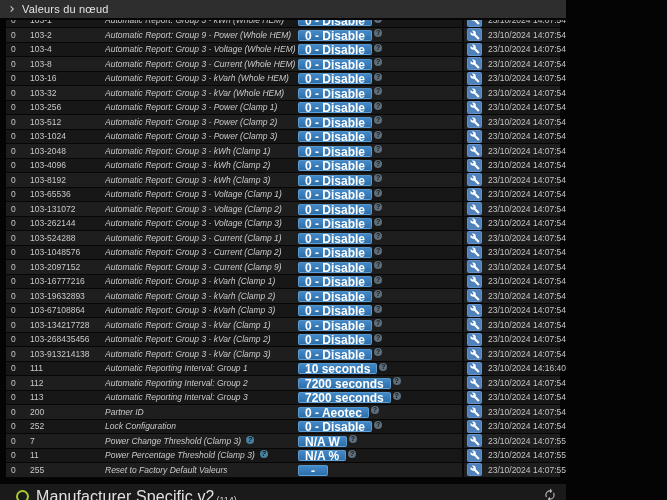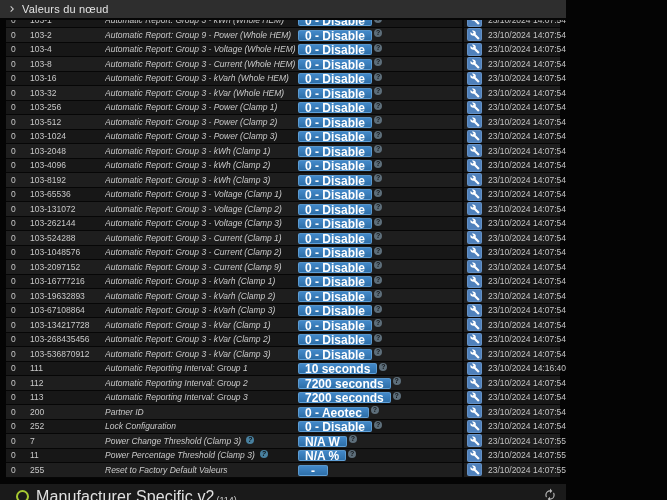--- a/index.html
+++ b/index.html
@@ -1171,21 +1171,21 @@
                 <path fill="#fff" d="M22.7,19L13.6,9.9C14.5,7.6 14,4.9 12.1,3C10.1,1 7.1,0.6 4.7,1.7L9,6L6,9L1.6,4.7C0.4,7.1 0.9,10.1 2.9,12.1C4.8,14 7.5,14.5 9.8,13.6L18.9,22.7C19.3,23.1 19.9,23.1 20.3,22.7L22.6,20.4C23.1,20 23.1,19.3 22.7,19Z"></path>
               </svg>
             </span>
       </button>
     </div>
   </div>
 
   <div class="row">
     <div class="c-main">
       <span class="cell-num">0</span>
-      <span class="cell-id">103-536870912</span>
+      <span class="cell-id">103-913214138</span>
       <span class="cell-label">
         <span>Automatic Report: Group 3 - kVar (Clamp 3)</span>
 
       </span>
       <span class="cell-value">
         <button class="val-btn">0 - Disable</button>
         <span class="help">?</span>
       </span>
     </div>
     <div class="c-mid">

